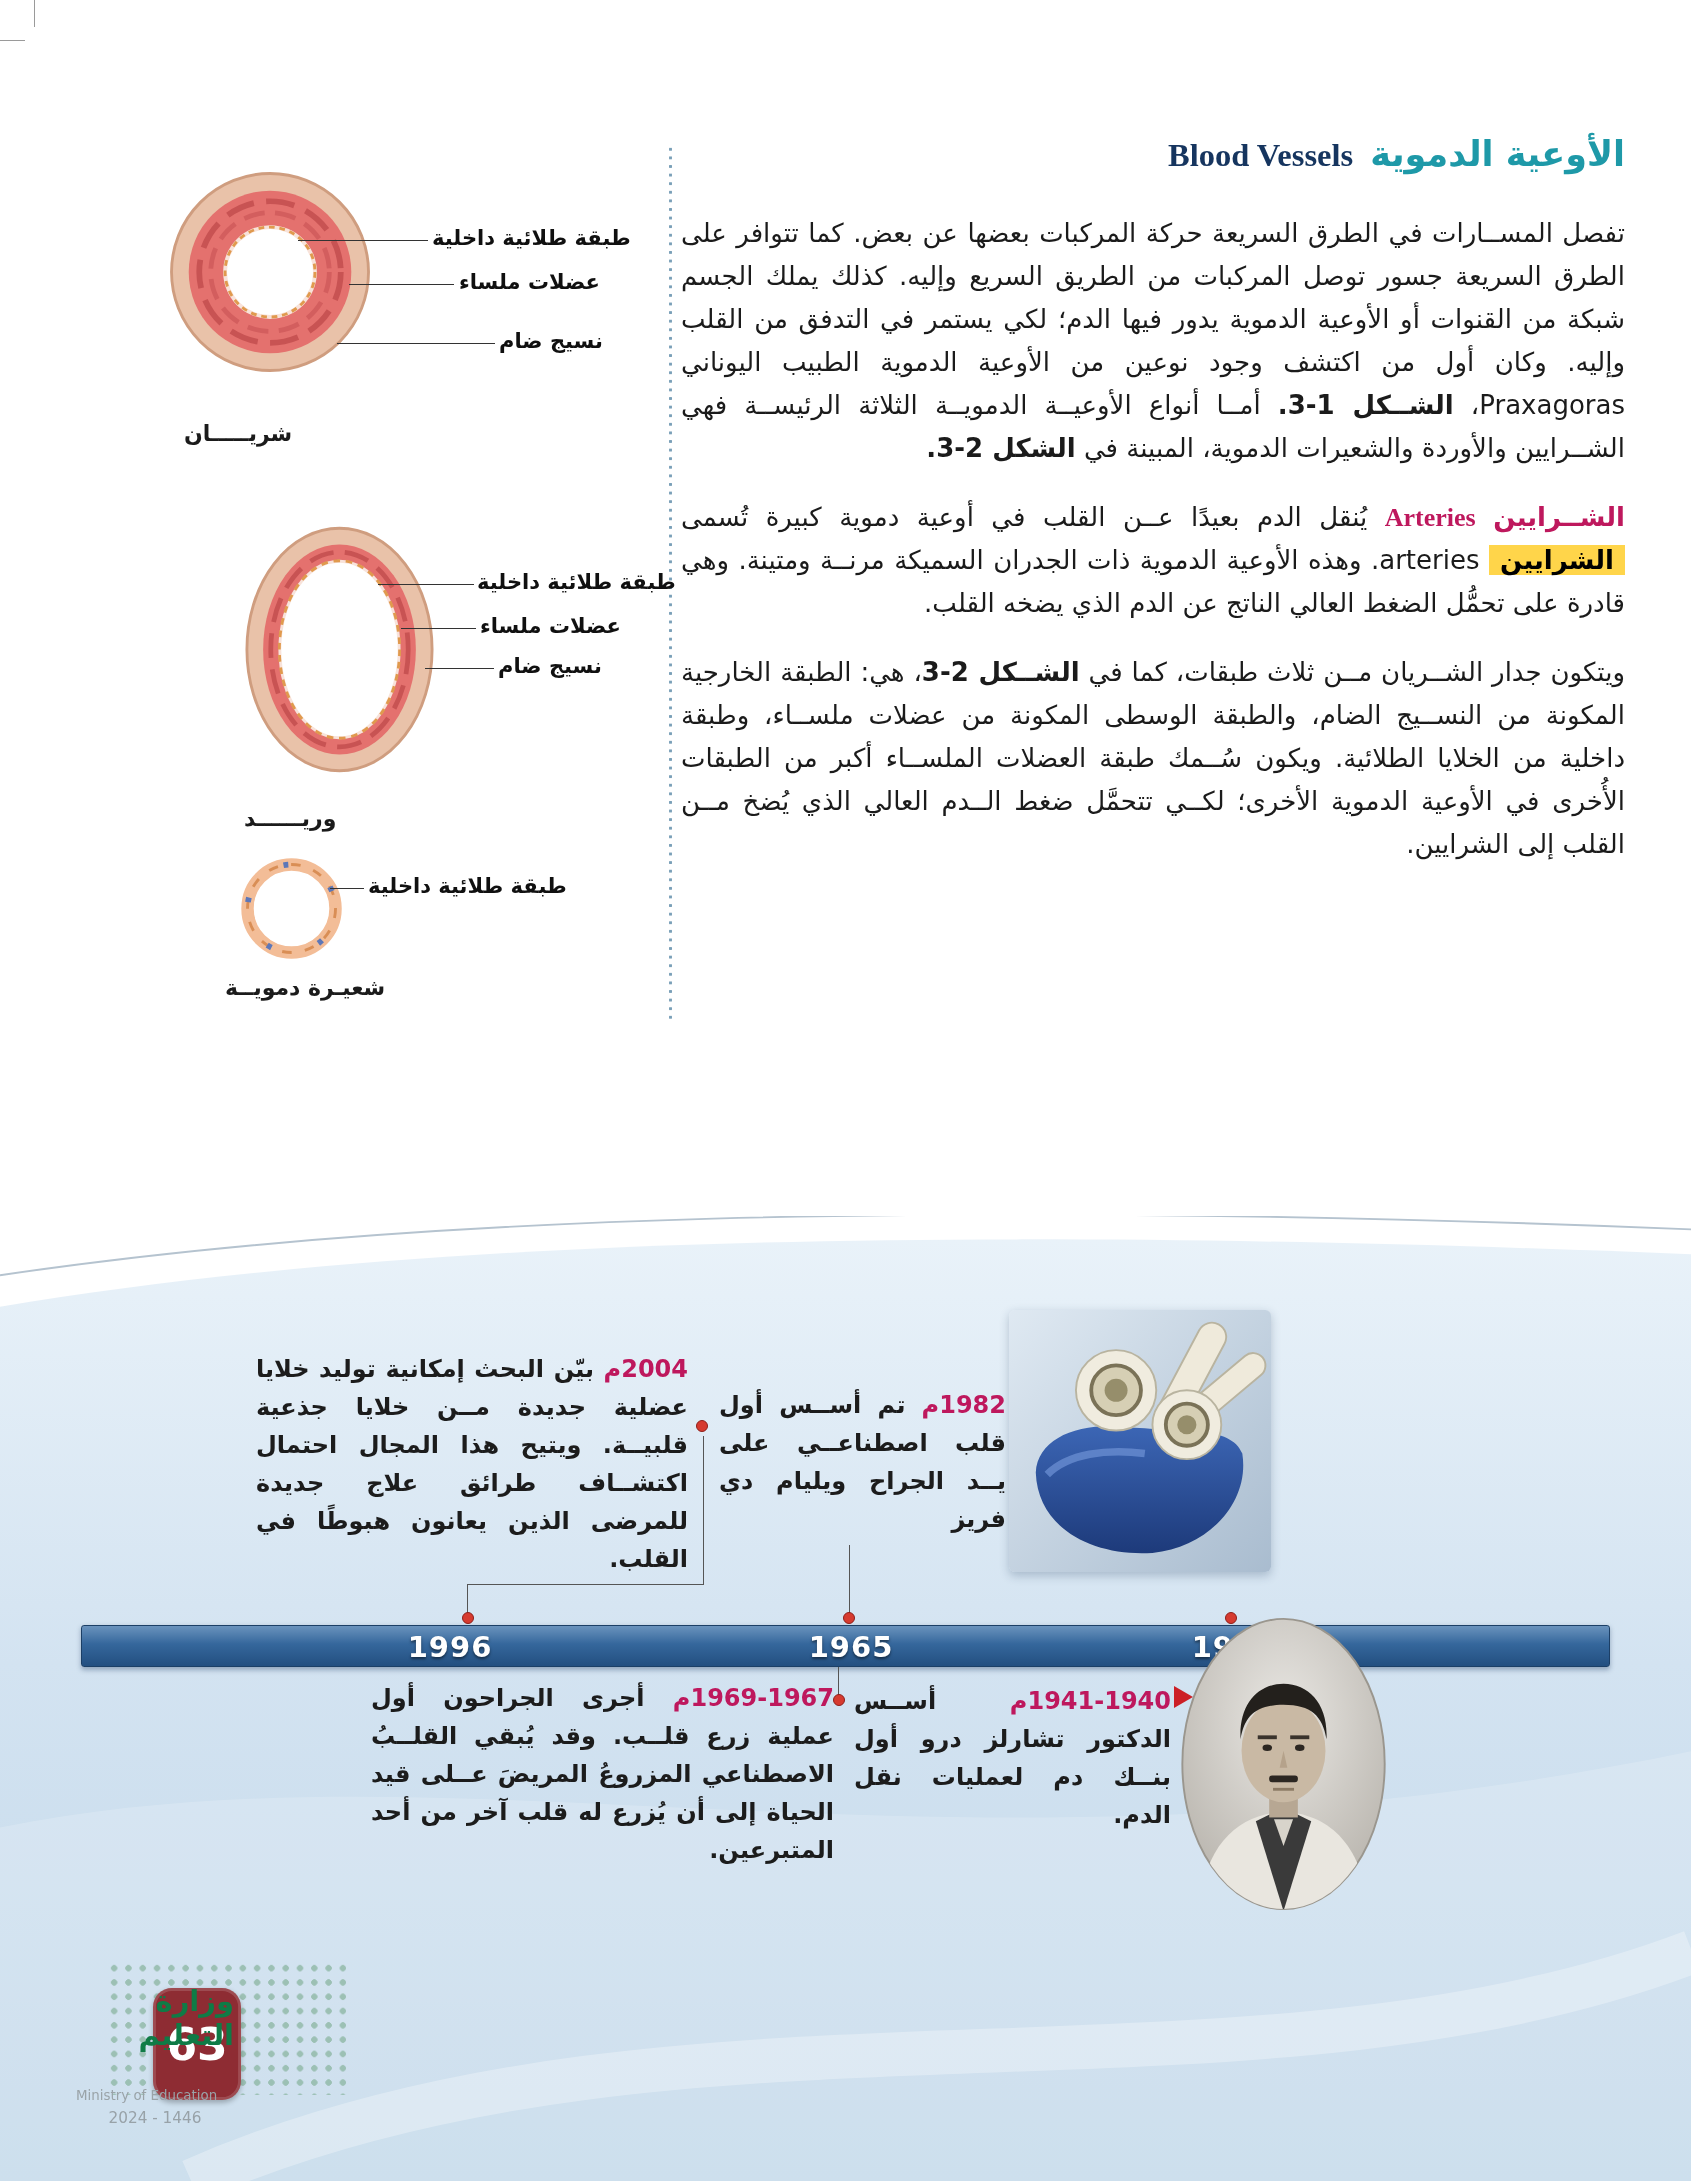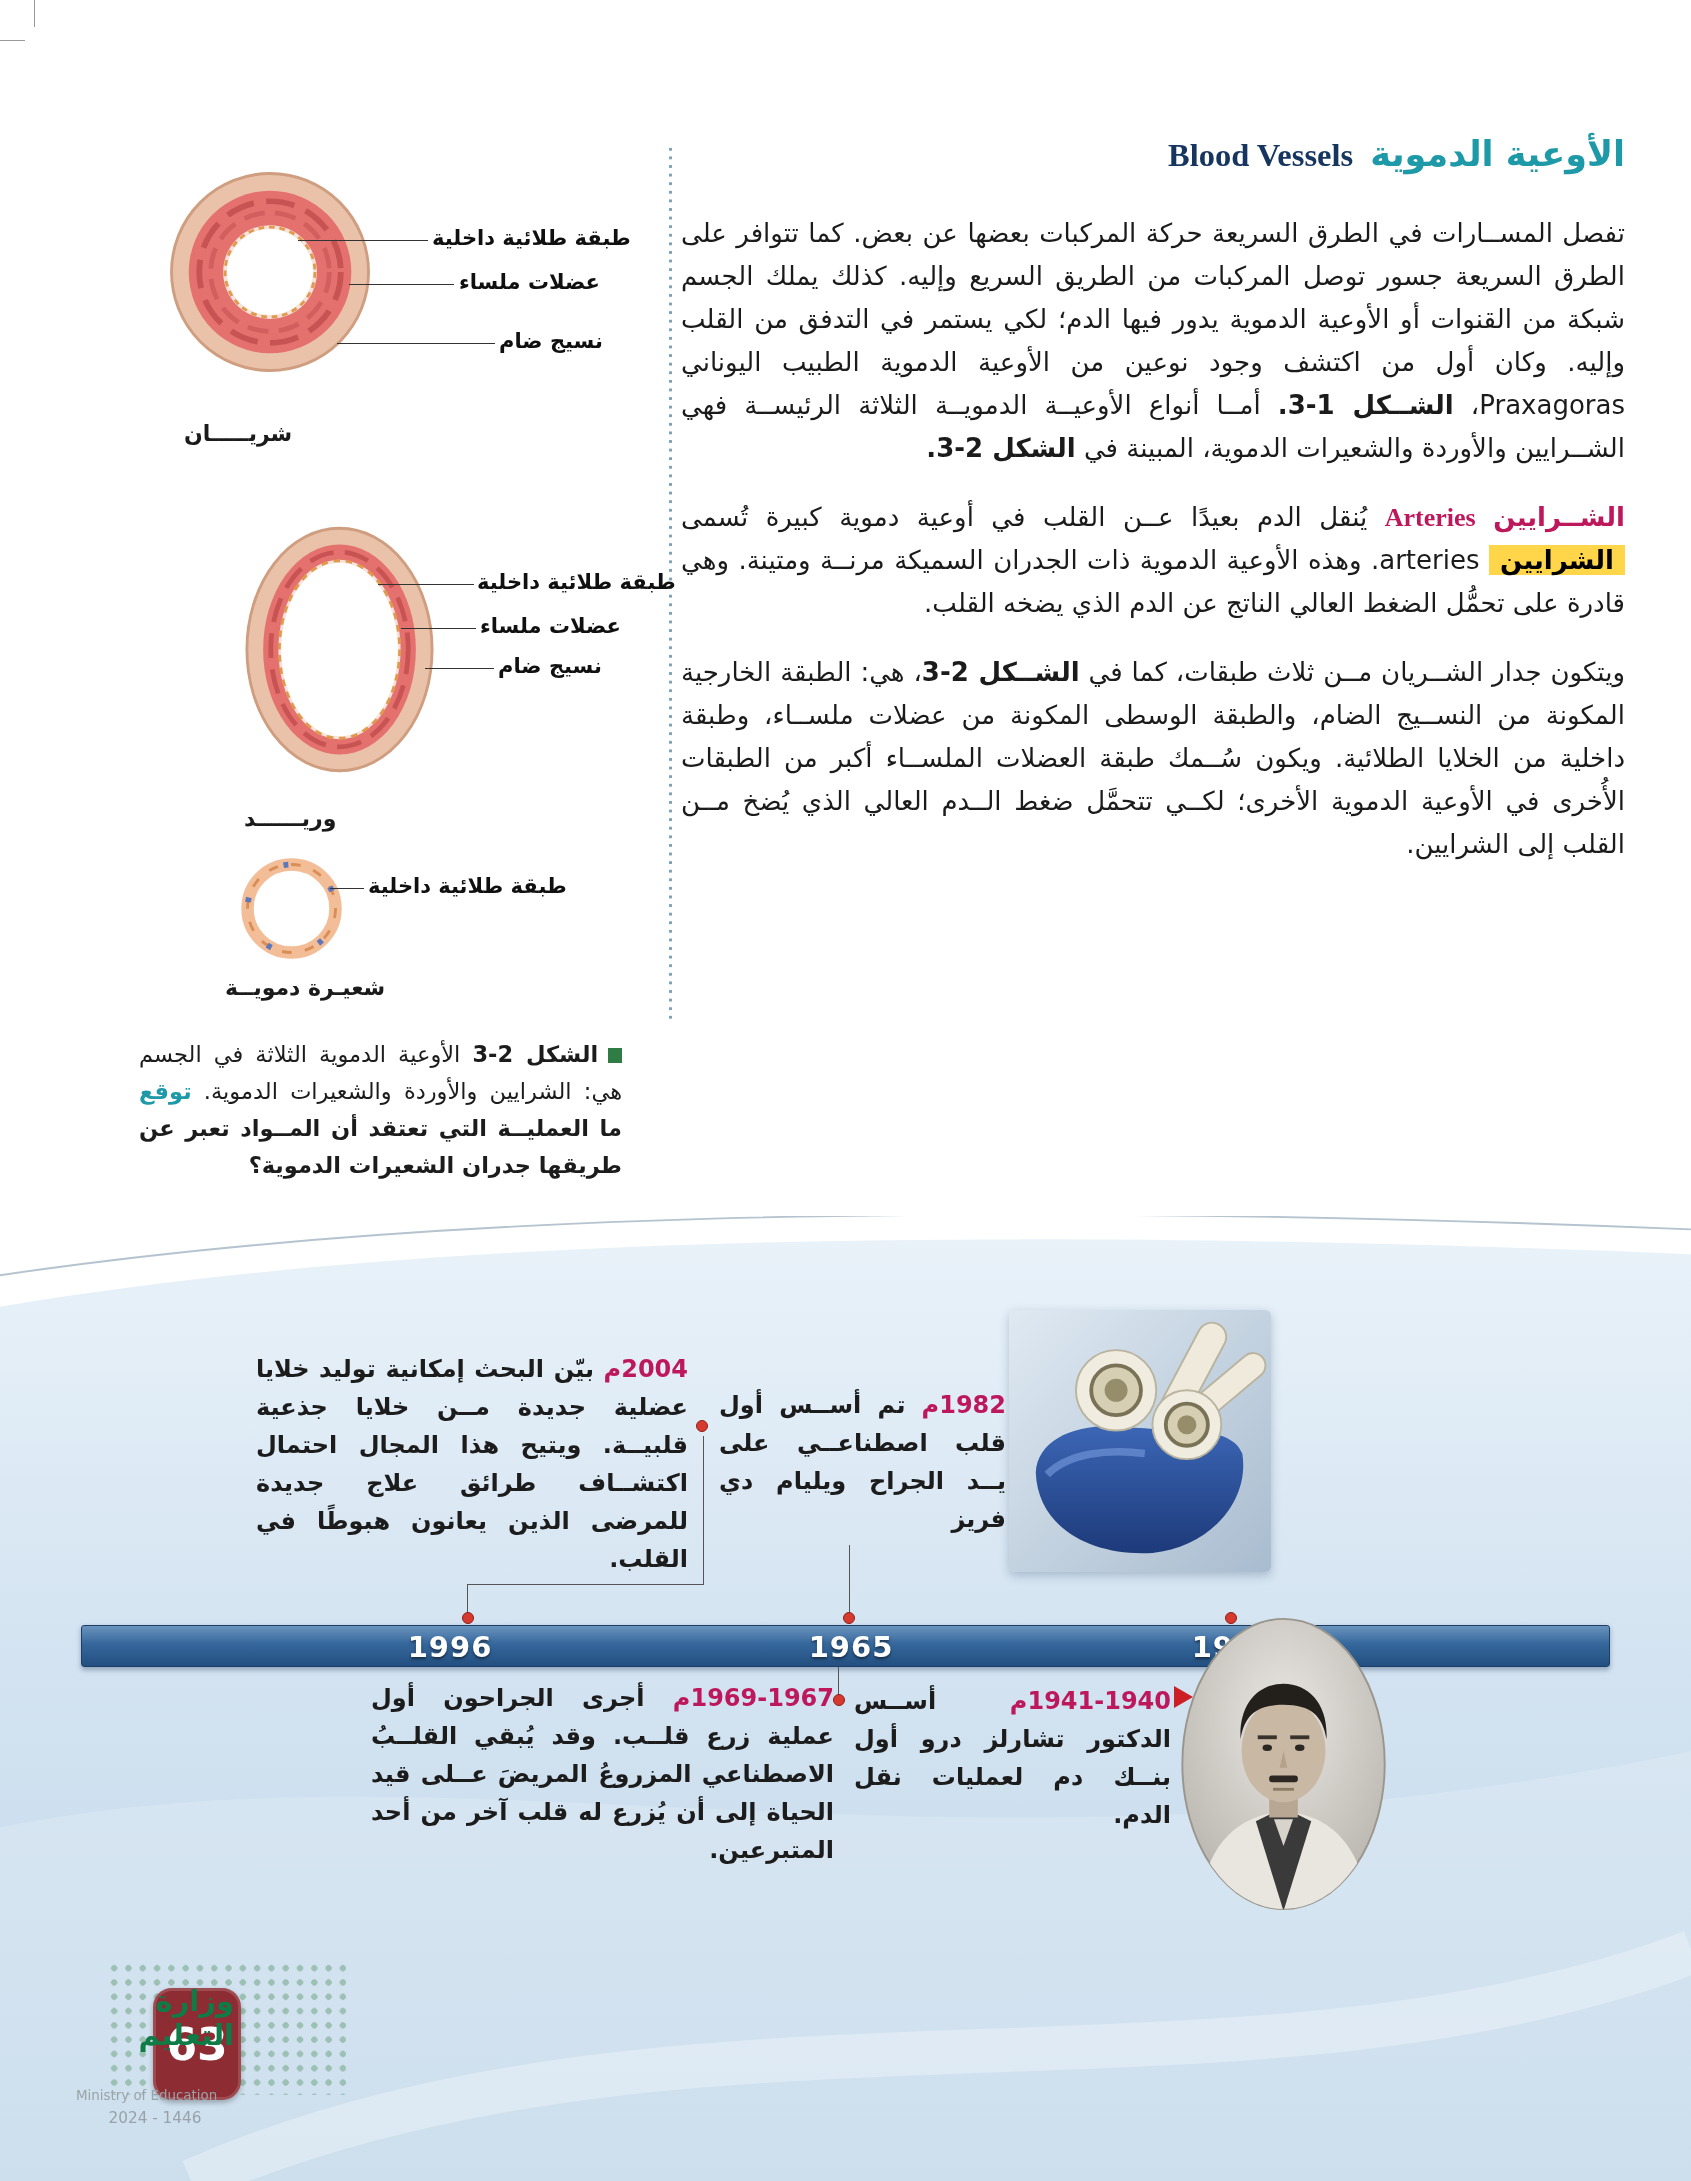--- a/index.html
+++ b/index.html
@@ -136,21 +136,20 @@
   <svg class="abs" style="left:237px; top:854px;" width="110" height="110" viewBox="0 0 115 115">
     <circle cx="57" cy="57" r="46" fill="none" stroke="#f3bd97" stroke-width="13"></circle>
     <circle cx="57" cy="57" r="46" fill="none" stroke="#d98e55" stroke-width="3" stroke-dasharray="10 14"></circle>
     <circle cx="57" cy="57" r="46" fill="none" stroke="#5d77b8" stroke-width="6" stroke-dasharray="5 52" stroke-dashoffset="20"></circle>
     <circle cx="57" cy="57" r="39" fill="#ffffff"></circle>
   </svg>
   <div class="lead" style="left:330px; top:888px; width:34px;"></div>
   <div class="vlabel" style="left:368px; top:874px;">طبقة طلائية داخلية</div>
   <div class="vname" style="left:225px; top:975px; width:167px;">شعيـرة دمويــة</div>
 
-  <div class="caption"><span class="cap-bullet"></span><b>الشكل 2-3</b><span> الأوعية الدموية الثلاثة في الجسم هي: الشرايين والأوردة والشعيرات الدموية. </span><b class="teal">توقع</b><b> ما العمليــة التي تعتقد أن المــواد تعبر عن طريقها جدران الشعيرات الدموية؟</b></div>
 
   <svg class="tl-bg" viewBox="0 0 1770 1010" preserveAspectRatio="none">
     <defs>
       <linearGradient id="bg1" x1="0" y1="0" x2="0" y2="1">
         <stop offset="0" stop-color="#e9f2f9"></stop>
         <stop offset="0.45" stop-color="#d3e3f1"></stop>
         <stop offset="1" stop-color="#c2d8ea"></stop>
       </linearGradient>
     </defs>
     <path d="M0,95 C420,25 980,8 1770,40 L1770,1010 L0,1010 Z" fill="url(#bg1)"></path>

